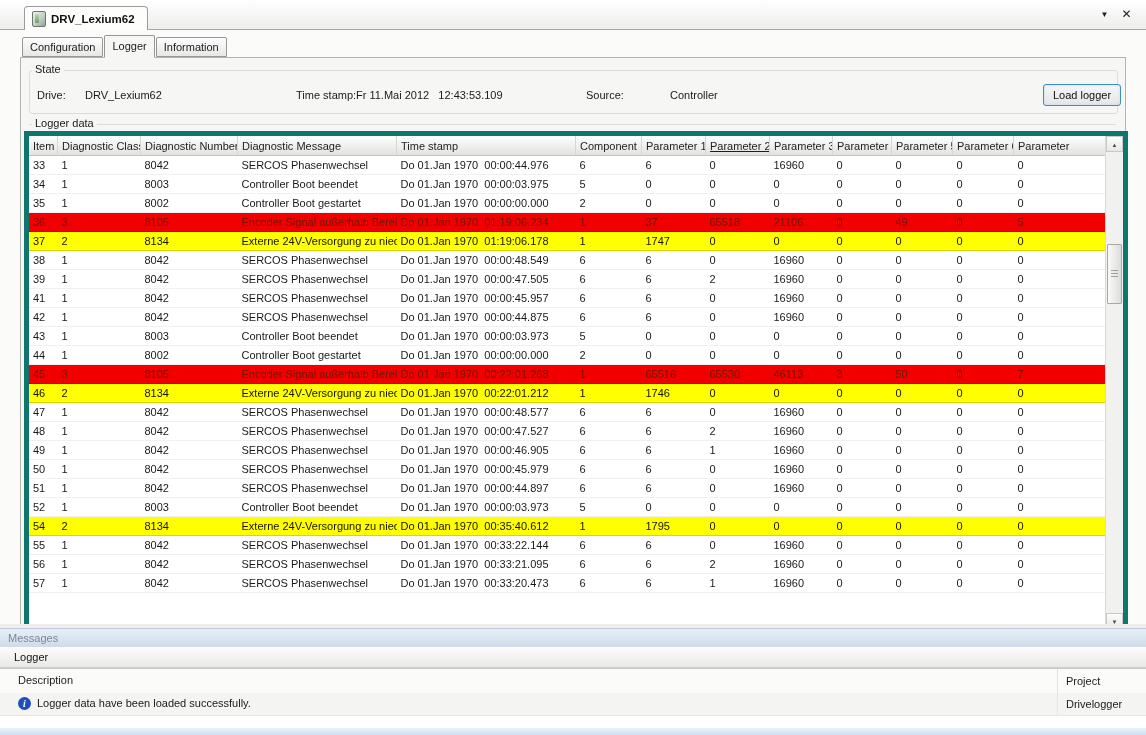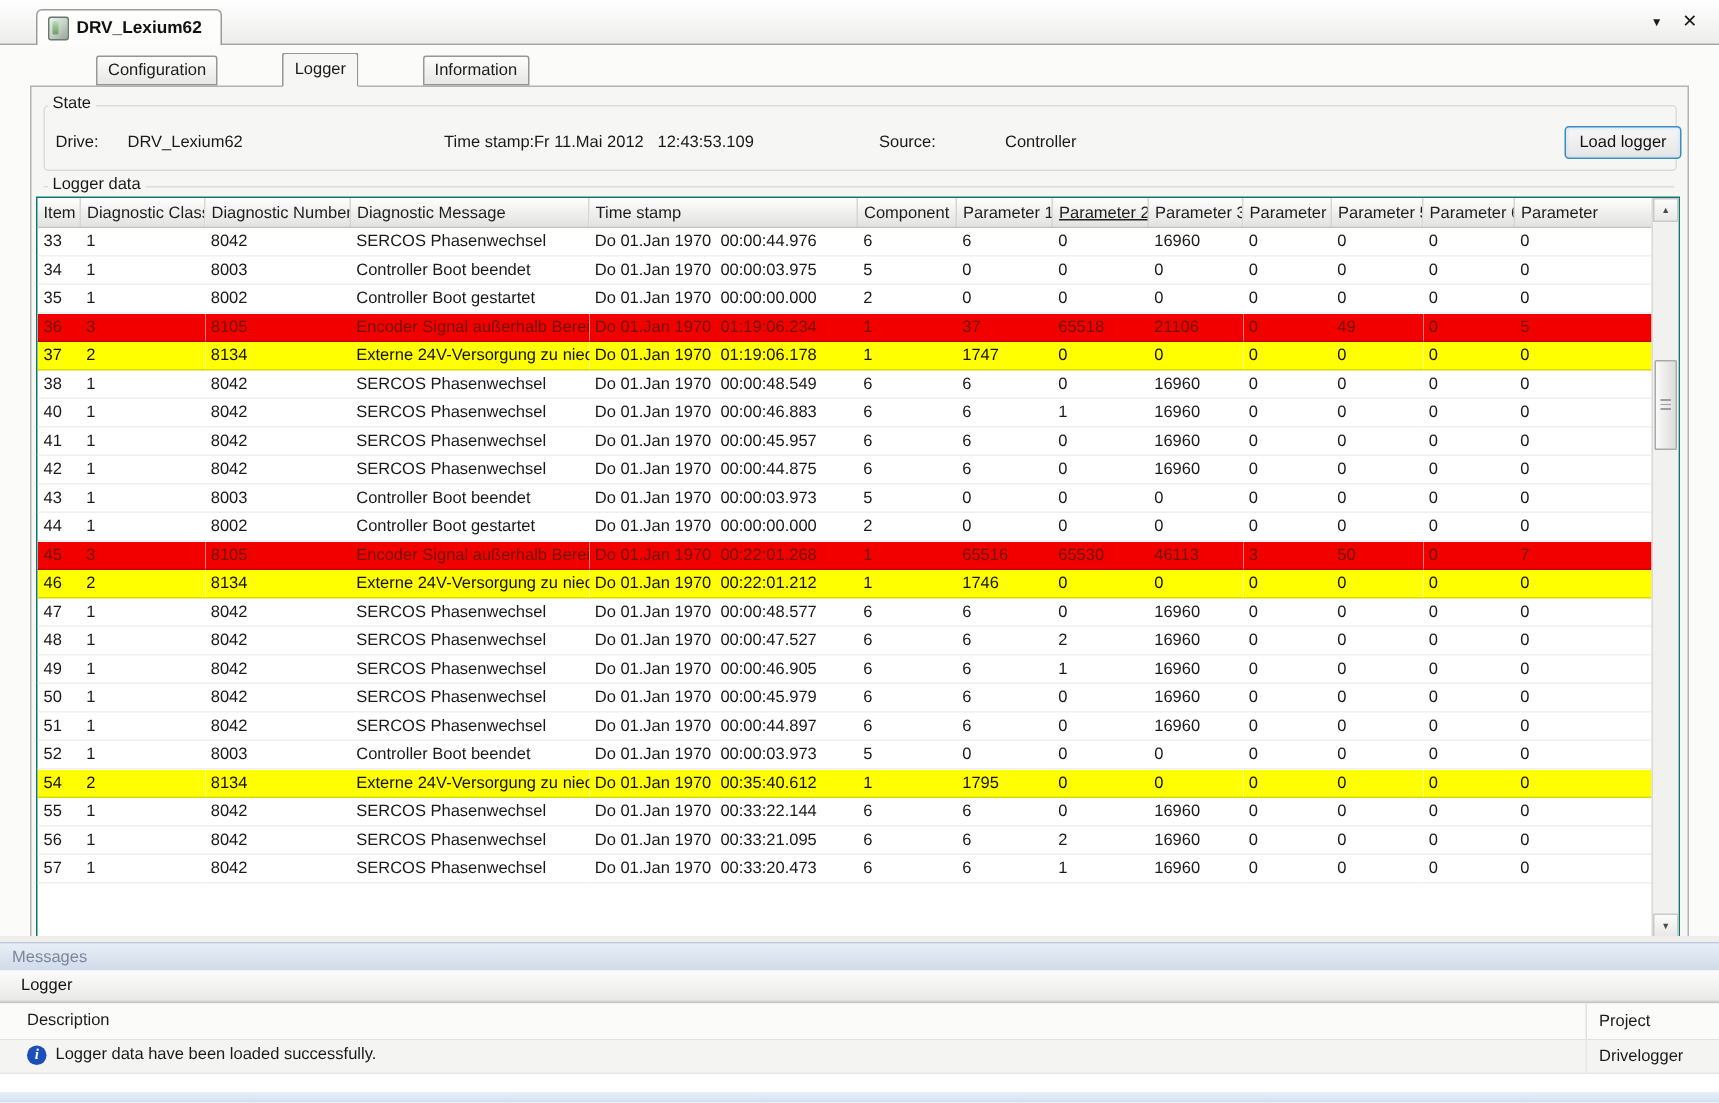--- a/index.html
+++ b/index.html
@@ -20,21 +20,21 @@
       background:linear-gradient(#b9e0b0,#6f9a68);border-radius:1px;}
   .tabbar-btn{position:absolute;top:7px;width:15px;height:15px;line-height:15px;text-align:center;
       color:#1c1c1c;cursor:default;}
   .tabbar-btn.dropdown{right:34px;font-size:8px;}
   .tabbar-btn.close{right:12px;font-size:12px;font-weight:bold;}
 
   
   .sub-tabs{position:absolute;left:22px;top:36px;height:21px;display:flex;align-items:flex-end;z-index:2;}
   .sub-tab{height:14px;line-height:14px;padding:2px 7px 2px 7px;margin-right:1px;
       border:1px solid #979797;border-radius:2px 2px 0 0;
-      background:linear-gradient(#fdfdfd,#e7e7e6);color:#1c1c1c;margin-left:42px;}
+      background:linear-gradient(#fdfdfd,#e7e7e6);color:#1c1c1c;}
   .sub-tab.active{height:17px;line-height:16px;background:#f6f6f5;margin-bottom:-1px;
       position:relative;z-index:4;border-bottom:1px solid #f6f6f5;}
 
   
   .tab-page{position:absolute;left:20px;top:57px;width:1104px;height:566px;
       background:#f6f6f5;border:1px solid #b3b3b0;}
   .group-label{position:absolute;z-index:2;background:#f6f6f5;padding:0 3px;color:#1a1a1a;}
   .state-label{left:11px;top:5px;}
   .group-box{position:absolute;border:1px solid #dcdcda;border-radius:3px;}
   .state-box{left:8px;top:12px;width:1087px;height:42px;}
@@ -44,21 +44,21 @@
   .src-l{left:565px;} .src-v{left:612px;margin-left:37px;}
   .load-btn{position:absolute;left:1022px;top:26px;width:78px;height:22px;
       font-family:inherit;font-size:11px;color:#111;
       background:linear-gradient(#f6f6f6,#e6e6e6);border:1px solid #3f8cbf;border-radius:3px;
       box-shadow:inset 0 0 3px #bfe0f2;}
   .logger-label{left:11px;top:59px;}
   .logger-line{position:absolute;left:8px;top:66px;width:1087px;height:1px;background:#dcdcda;}
 
   
   .table-wrap{position:absolute;left:3px;top:73px;width:1094px;height:493px;
-      background:#ffffff;border:1px solid #0f766e;overflow:hidden;}
+      background:#ffffff;border:5px solid #0f766e;overflow:hidden;}
   table.grid{border-collapse:collapse;table-layout:fixed;width:1077px;}
   .grid th{height:19px;padding:0 4px;text-align:left;font-weight:normal;color:#1e1e1e;
       background:linear-gradient(#ffffff,#f1f1f0 45%,#e2e2e0);
       border-right:1px solid #d6d6d4;border-bottom:1px solid #c3c3c1;
       white-space:nowrap;overflow:hidden;}
   .grid td{height:18px;padding:0 4px;border-bottom:1px solid #f0f0ee;
       white-space:nowrap;overflow:hidden;}
   .grid th:nth-child(1){width:20px;}  .grid th:nth-child(2){width:74px;}
   .grid th:nth-child(3){width:88px;}  .grid th:nth-child(4){width:150px;}
   .grid th:nth-child(5){width:170px;} .grid th:nth-child(6){width:57px;}
@@ -247,28 +247,28 @@
               <td>6</td>
               <td>6</td>
               <td>0</td>
               <td>16960</td>
               <td>0</td>
               <td>0</td>
               <td>0</td>
               <td>0</td>
             </tr>
             <tr>
-              <td>40</td>
-              <td>1</td>
-              <td>8042</td>
-              <td>SERCOS Phasenwechsel</td>
-              <td>Do 01.Jan 1970  00:00:46.883</td>
-              <td>6</td>
-              <td>6</td>
-              <td>1</td>
+              <td>39</td>
+              <td>1</td>
+              <td>8042</td>
+              <td>SERCOS Phasenwechsel</td>
+              <td>Do 01.Jan 1970  00:00:47.505</td>
+              <td>6</td>
+              <td>6</td>
+              <td>2</td>
               <td>16960</td>
               <td>0</td>
               <td>0</td>
               <td>0</td>
               <td>0</td>
             </tr>
             <tr>
               <td>41</td>
               <td>1</td>
               <td>8042</td>

